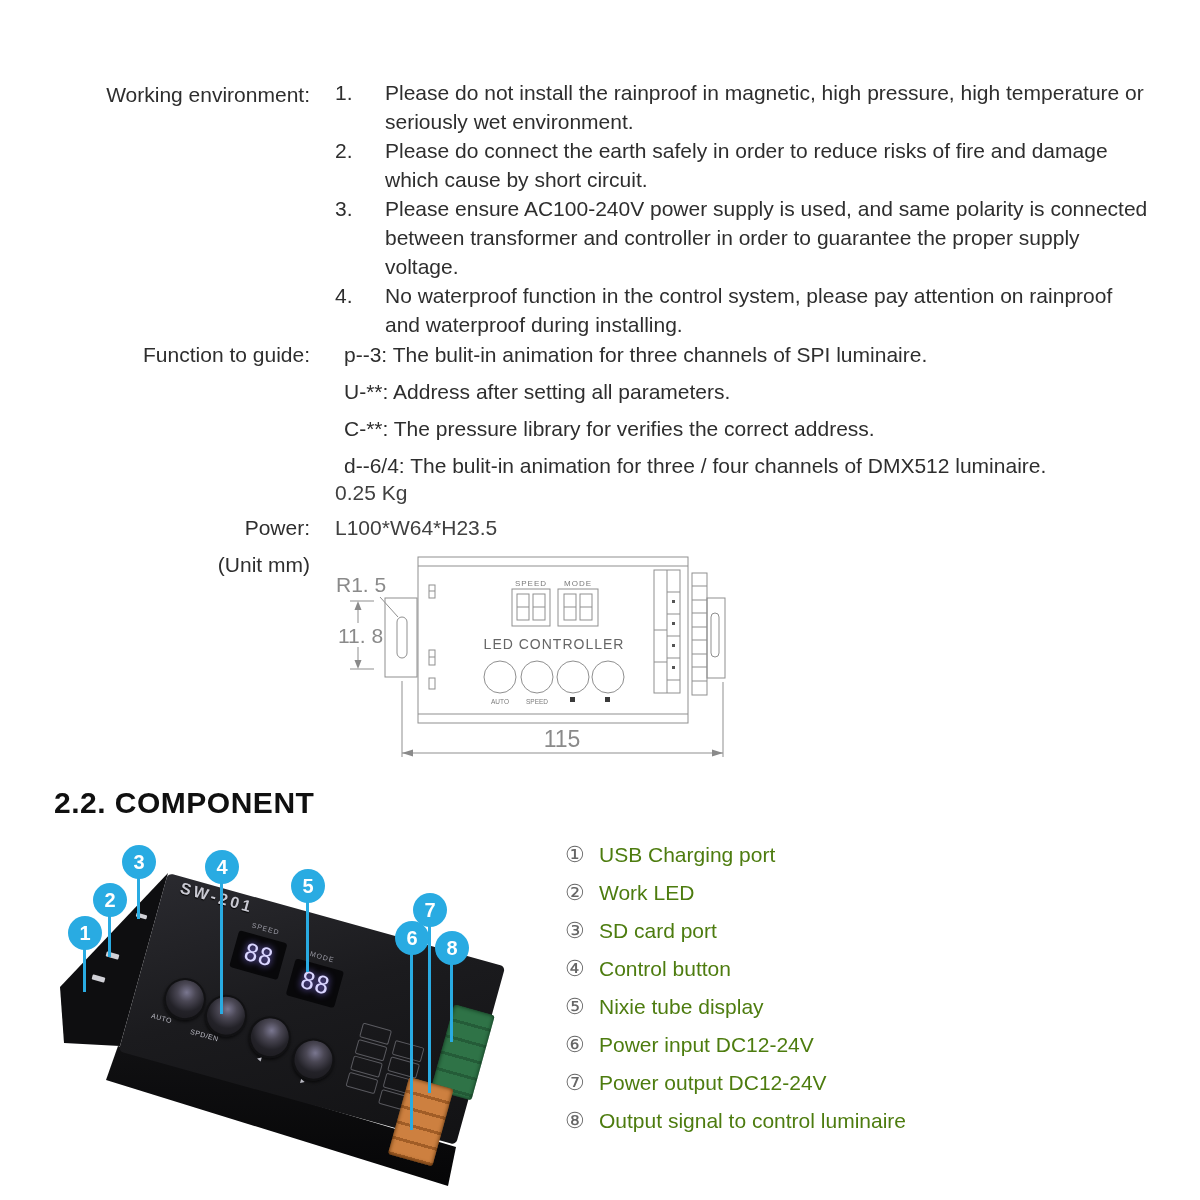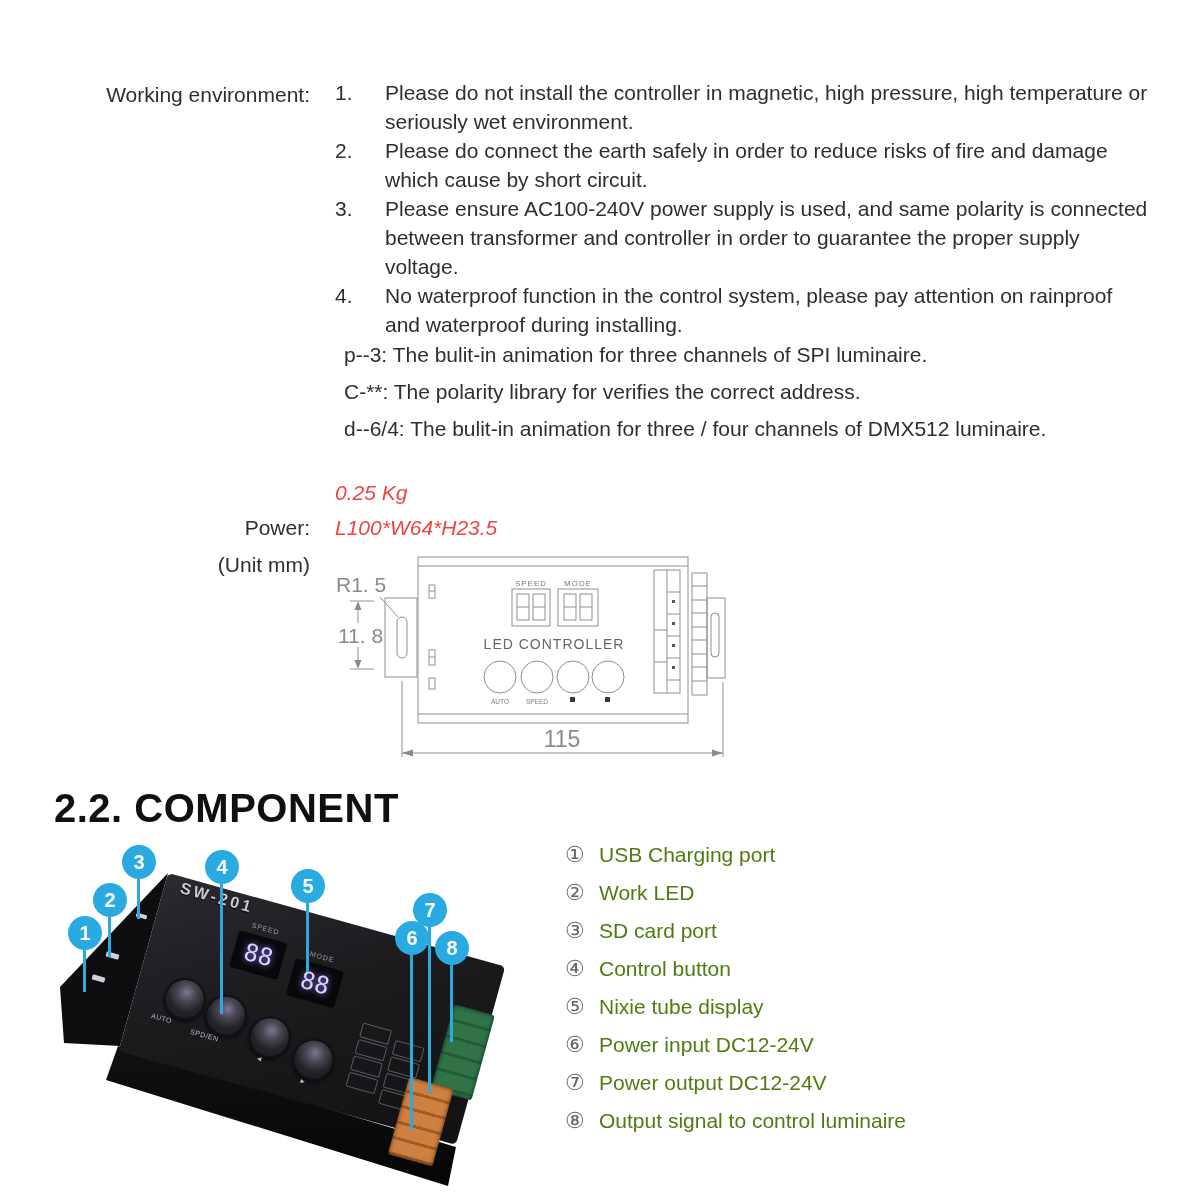--- a/index.html
+++ b/index.html
@@ -1,29 +1,29 @@
 <!DOCTYPE html>
 <html><head>
 <meta charset="utf-8">
 <style>
   html,body{margin:0;padding:0;background:#ffffff;}
   .page{position:relative;width:1200px;height:1200px;background:#fff;overflow:hidden;
         font-family:"Liberation Sans",sans-serif;color:#2e2e2e;}
   
   .spec-label{position:absolute;left:50px;width:260px;text-align:right;
               font-size:21px;line-height:29px;color:#2e2e2e;}
-  .spec-value{position:absolute;left:335px;font-size:21px;line-height:29px;color:#ef4444;font-style:italic;}
+  .spec-value{position:absolute;left:335px;font-size:21px;line-height:29px;color:#404040;}
   .we-items{position:absolute;left:335px;top:78px;width:815px;}
   .we-item{display:flex;}
   .we-item .num{width:50px;flex:0 0 50px;font-size:21px;line-height:29px;}
   .we-item .txt{width:770px;font-size:21px;line-height:29px;}
   .fg-lines{position:absolute;left:344px;top:340px;width:815px;}
   .fg-line{height:37px;font-size:21px;line-height:29px;white-space:nowrap;}
   
-  .section-title{position:absolute;left:54px;top:786px;font-size:40px;font-weight:bold;
+  .section-title{position:absolute;left:54px;top:786px;font-size:30px;font-weight:bold;
                  color:#101010;letter-spacing:0.5px;}
   
   .drawing{position:absolute;left:330px;top:545px;}
   .drawing text{font-family:"Liberation Sans",sans-serif;}
   
   .photo-side{position:absolute;background:#0d0d0f;}
   .device-face{position:absolute;left:168px;top:873px;width:350px;height:185px;
                transform:rotate(15.5deg);transform-origin:0 0;
                background:linear-gradient(150deg,#2a2a2f 0%,#1b1b1e 45%,#121214 100%);
                border-radius:5px;}
@@ -61,39 +61,41 @@
 </head>
 <body>
 
 <div class="page">
 
   <div class="spec-label" style="top:80px">Working environment:</div>
 
   <div class="we-items">
     <div class="we-item">
       <span class="num">1.</span>
-      <span class="txt">Please do not install the controller in magnetic, high pressure, high temperature or seriously wet environment.</span>
+      <span class="txt">Please do not install the rainproof in magnetic, high pressure, high temperature or seriously wet environment.</span>
     </div>
     <div class="we-item">
       <span class="num">2.</span>
       <span class="txt">Please do connect the earth safely in order to reduce risks of fire and damage which cause by short circuit.</span>
     </div>
     <div class="we-item">
       <span class="num">3.</span>
       <span class="txt">Please ensure AC100-240V power supply is used, and same polarity is connected between transformer and controller in order to guarantee the proper supply voltage.</span>
     </div>
     <div class="we-item">
       <span class="num">4.</span>
       <span class="txt">No waterproof function in the control system, please pay attention on rainproof and waterproof during installing.</span>
     </div>
   </div>
 
+  <div class="spec-label" style="top:340px">Function to guide:</div>
   <div class="fg-lines">
     <div class="fg-line">p--3: The bulit-in animation for three channels of SPI luminaire.</div>
-    <div class="fg-line">C-**: The polarity library for verifies the correct address.</div>
+    <div class="fg-line">U-**: Address after setting all parameters.</div>
+    <div class="fg-line">C-**: The pressure library for verifies the correct address.</div>
     <div class="fg-line">d--6/4: The bulit-in animation for three / four channels of DMX512 luminaire.</div>
   </div>
 
   <div class="spec-value" style="top:478px">0.25 Kg</div>
   <div class="spec-label" style="top:513px">Power:</div>
   <div class="spec-value" style="top:513px">L100*W64*H23.5</div>
   <div class="spec-label" style="top:550px">(Unit mm)</div>
 
   <svg class="drawing" width="420" height="230" viewBox="0 0 420 230" fill="none" stroke="#8f8f8f" stroke-width="1">
 

